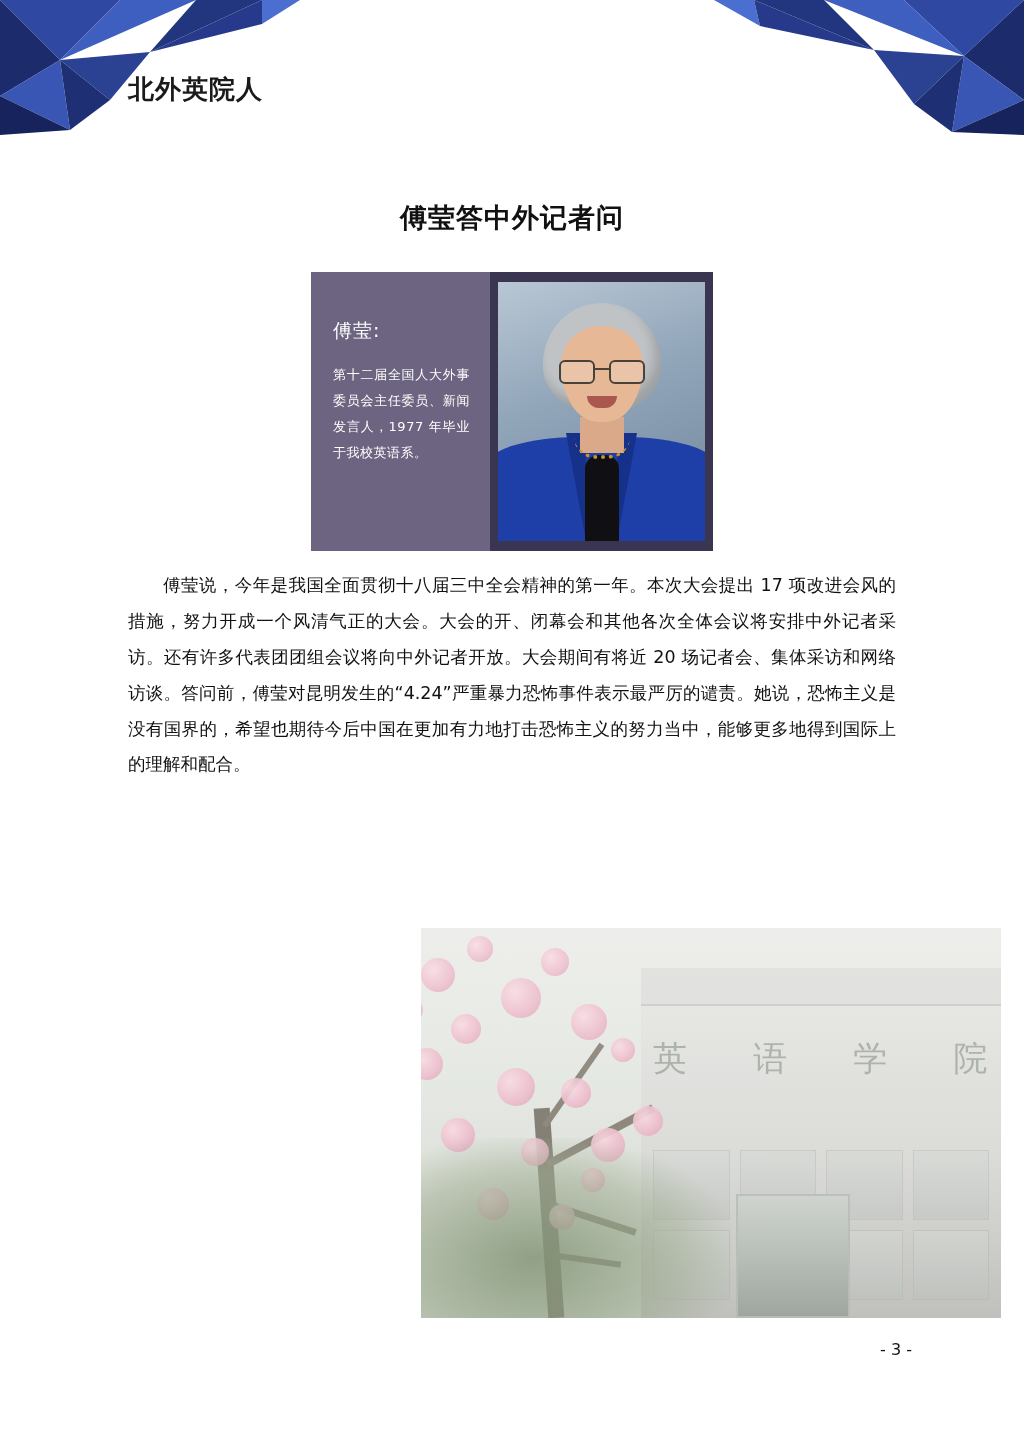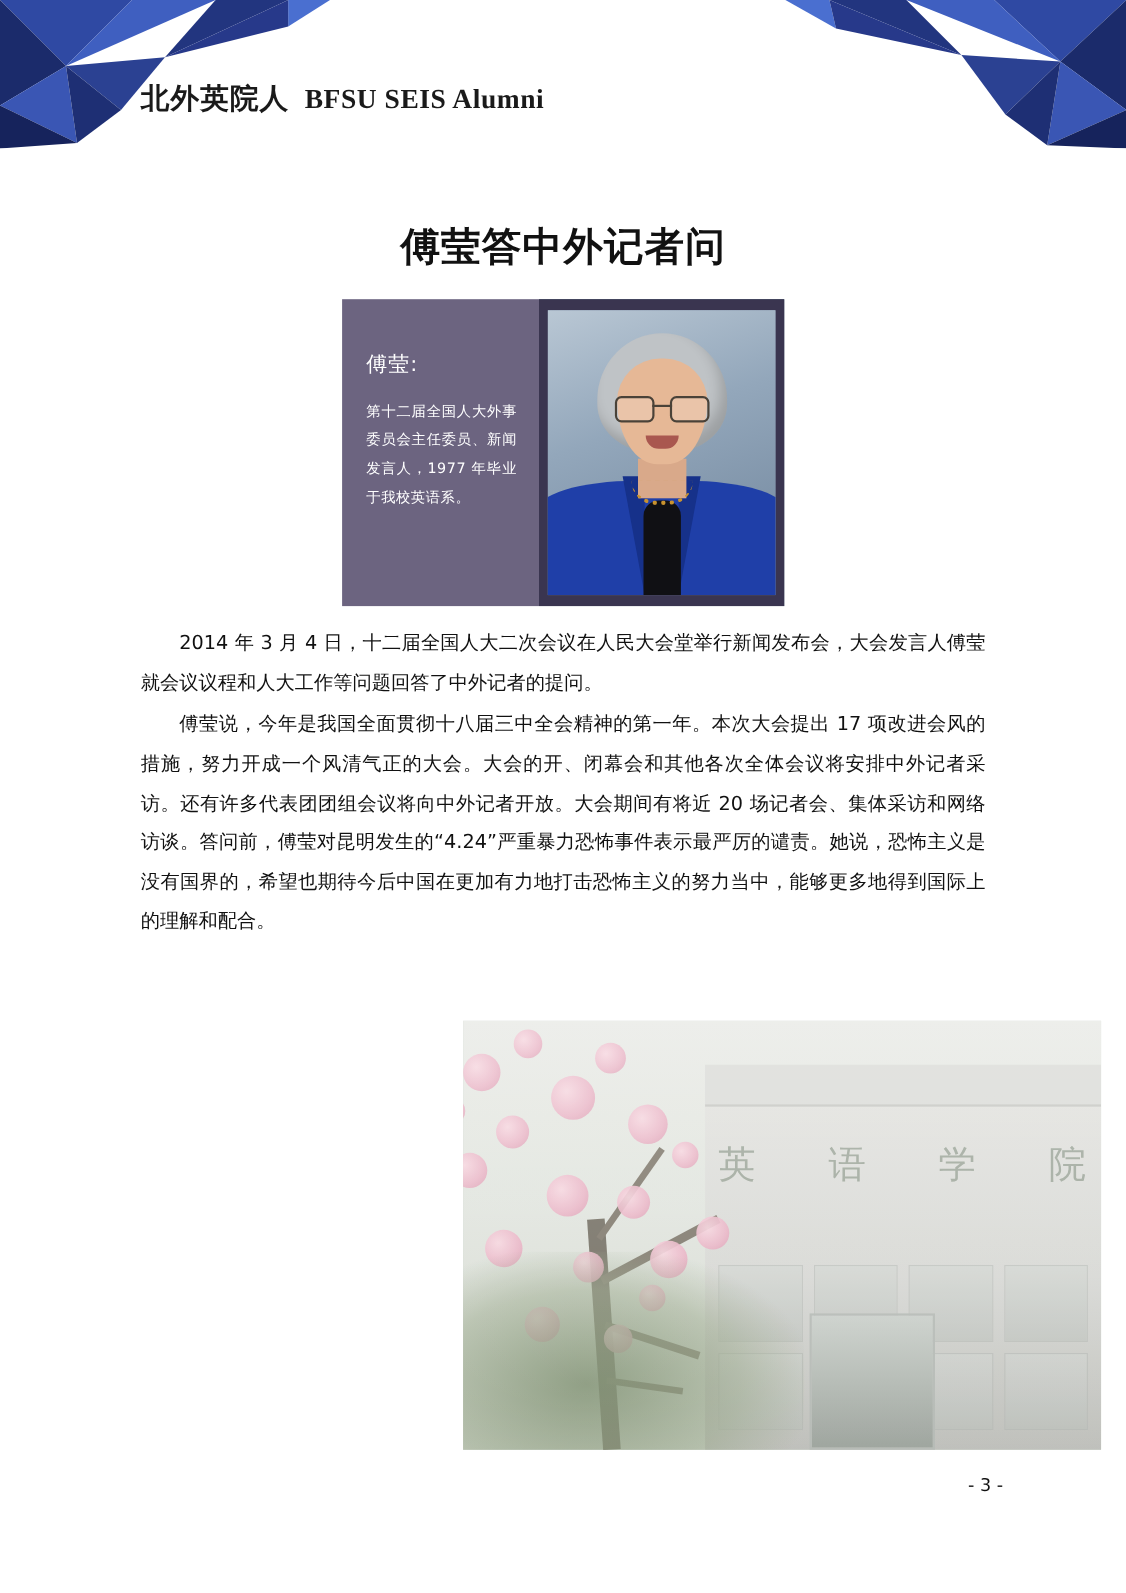--- a/index.html
+++ b/index.html
@@ -29,21 +29,21 @@
 
   .corner-deco svg { display: block; }
 
   
   .masthead {
     position: absolute;
     top: 72px;
     left: 128px;
     display: flex;
     align-items: baseline;
-    gap: 14px;
+    gap: 32px;
   }
   .masthead .cn {
     font-family: "DejaVu Sans", sans-serif;
     font-size: 26px;
     font-weight: bold;
     color: #1a1a1a;
     letter-spacing: 1px;
   }
   .masthead .en {
     font-family: "Liberation Serif", serif;
@@ -54,21 +54,21 @@
   }
 
   
   .article-title {
     position: absolute;
     top: 200px;
     left: 0;
     width: 1024px;
     text-align: center;
     font-family: "DejaVu Sans", sans-serif;
-    font-size: 36px;
+    font-size: 27px;
     font-weight: bold;
     color: #111;
     letter-spacing: 1px;
   }
 
   
   .figure-top {
     position: absolute;
     top: 272px;
     left: 311px;
@@ -379,21 +379,20 @@
     <polygon points="330,100 270,56 258,132" fill="#3a56b4"></polygon>
     <polygon points="270,56 220,104 258,132" fill="#1e2f74"></polygon>
     <polygon points="60,0 20,0 66,26" fill="#4a6fd0"></polygon>
     <polygon points="180,50 66,26 60,0" fill="#27398a"></polygon>
     <polygon points="330,100 258,132 330,135" fill="#16235c"></polygon>
   </svg>
 </div>
 
 <div class="masthead">
   <span class="cn">北外英院人</span>
-  <span class="en">BFSU SEIS Alumni</span>
 </div>
 
 <div class="article-title">傅莹答中外记者问</div>
 
 <div class="figure-top">
   <div class="bio-box">
     <div class="bio-name">傅莹:</div>
     <div class="bio-text">第十二届全国人大外事委员会主任委员、新闻发言人，1977 年毕业于我校英语系。</div>
   </div>
   <div class="portrait">
@@ -412,21 +411,20 @@
         <div class="lens l"></div>
         <div class="bridge"></div>
         <div class="lens r"></div>
       </div>
       <div class="p-mouth"></div>
     </div>
   </div>
 </div>
 
 <div class="body-text">
-  <p>2014 年 3 月 4 日，十二届全国人大二次会议在人民大会堂举行新闻发布会，大会发言人傅莹就会议议程和人大工作等问题回答了中外记者的提问。</p>
   <p>傅莹说，今年是我国全面贯彻十八届三中全会精神的第一年。本次大会提出 17 项改进会风的措施，努力开成一个风清气正的大会。大会的开、闭幕会和其他各次全体会议将安排中外记者采访。还有许多代表团团组会议将向中外记者开放。大会期间有将近 20 场记者会、集体采访和网络访谈。答问前，傅莹对昆明发生的“4.24”严重暴力恐怖事件表示最严厉的谴责。她说，恐怖主义是没有国界的，希望也期待今后中国在更加有力地打击恐怖主义的努力当中，能够更多地得到国际上的理解和配合。</p>
 </div>
 
 <div class="source-line">（新闻来源：新华社）</div>
 
 <div class="photo-bottom">
   <div class="bp-sky"></div>
   <div class="bp-building"></div>
   <div class="bp-roofband"></div>
   <div class="bp-sign">

